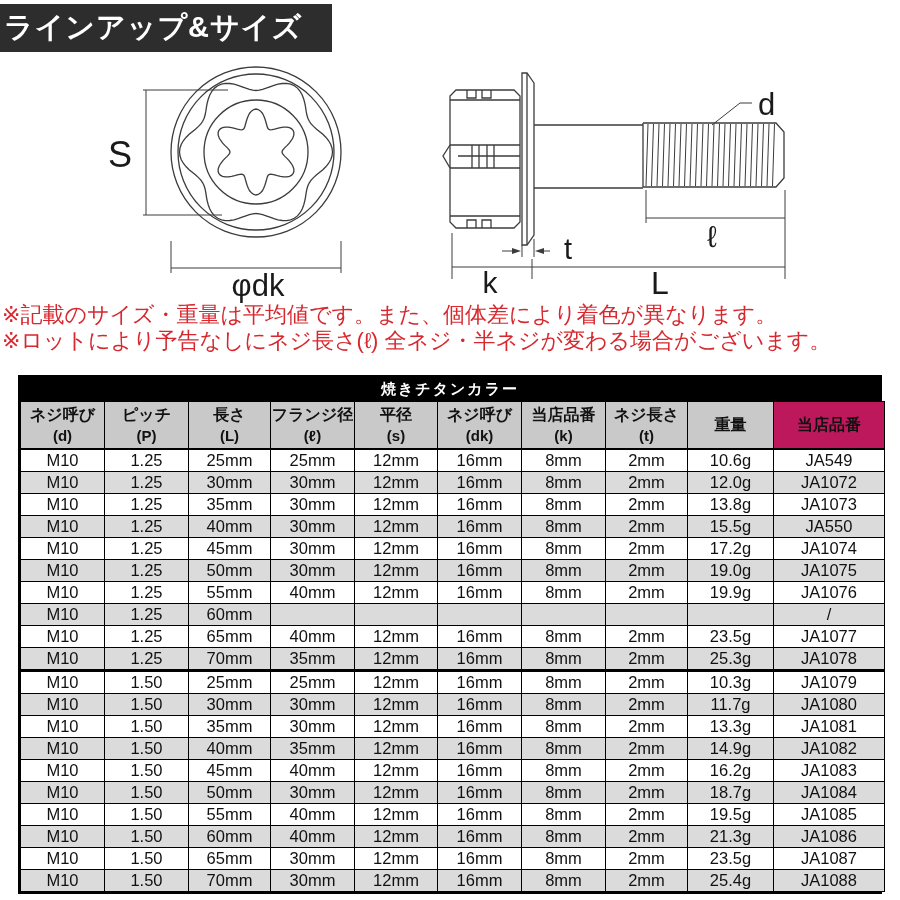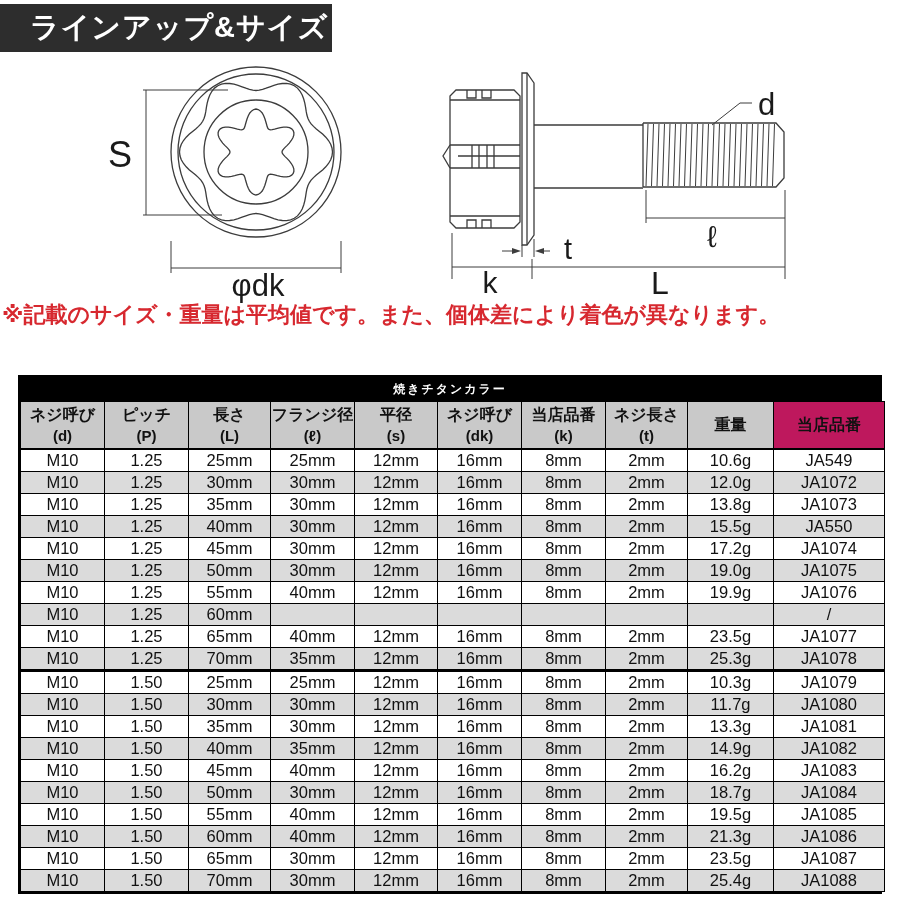--- a/index.html
+++ b/index.html
@@ -2,35 +2,35 @@
 <html><head>
 <meta charset="utf-8">
 <style>
   html,body{margin:0;padding:0}
   body{
     width:900px;height:900px;position:relative;background:#fff;
     font-family:"Liberation Sans","DejaVu Sans",sans-serif;color:#111;overflow:hidden;
   }
   .banner{
     position:absolute;left:0;top:4px;width:332px;height:48px;background:#2d2d2d;color:#fff;
-    display:flex;align-items:center;padding-left:30px;box-sizing:border-box;
+    display:flex;align-items:center;padding-left:4px;box-sizing:border-box;
     font-size:29px;font-weight:bold;letter-spacing:1px;
   }
   .diagram-svg{position:absolute;left:0;top:55px}
   .notes{
     position:absolute;left:2px;top:302px;color:#d7282f;
-    font-size:22px;font-weight:bold;line-height:26px;white-space:nowrap;
+    font-size:22px;font-weight:normal;line-height:26px;white-space:nowrap;
   }
   .spec{
     position:absolute;left:18px;top:375px;width:864px;
     border:2px solid #000;box-sizing:border-box;background:#fff;
   }
   .spec-title{
     background:#000;color:#fff;height:24px;display:flex;align-items:center;justify-content:center;
-    font-size:12px;font-weight:bold;letter-spacing:2px;
+    font-size:15px;font-weight:bold;letter-spacing:2px;
   }
   table{border-collapse:collapse;width:100%;table-layout:fixed}
   th,td{border:1px solid #000;text-align:center;overflow:hidden;padding:0}
   thead th{
     background:#c9c9c9;font-weight:bold;height:46px;font-size:16px;line-height:1.3;
     border-bottom:2px solid #000;vertical-align:middle;
   }
   thead th .h2{font-size:15px}
   thead th.dark{background:#be185d}
   td{height:21px;font-size:16.5px;line-height:1;background:#fff}
@@ -118,20 +118,21 @@
   </g>
   <text x="758" y="60" font-size="31">d</text>
   <text x="712" y="192" font-size="30" text-anchor="middle">ℓ</text>
   <text x="564" y="204" font-size="29">t</text>
   <text x="490" y="238" font-size="30" text-anchor="middle">k</text>
   <text x="660" y="239" font-size="32" text-anchor="middle">L</text>
 </svg>
 
 <div class="notes">
     <div>※記載のサイズ・重量は平均値です。また、個体差により着色が異なります。</div>
+    <div>※ロットにより予告なしにネジ長さ(ℓ) 全ネジ・半ネジが変わる場合がございます。</div>
   </div>
 
 <div class="spec">
   <div class="spec-title">
     <span>焼きチタンカラー</span>
   </div>
   <table>
     <colgroup>
       <col style="width:84px">
         <col style="width:84px">

